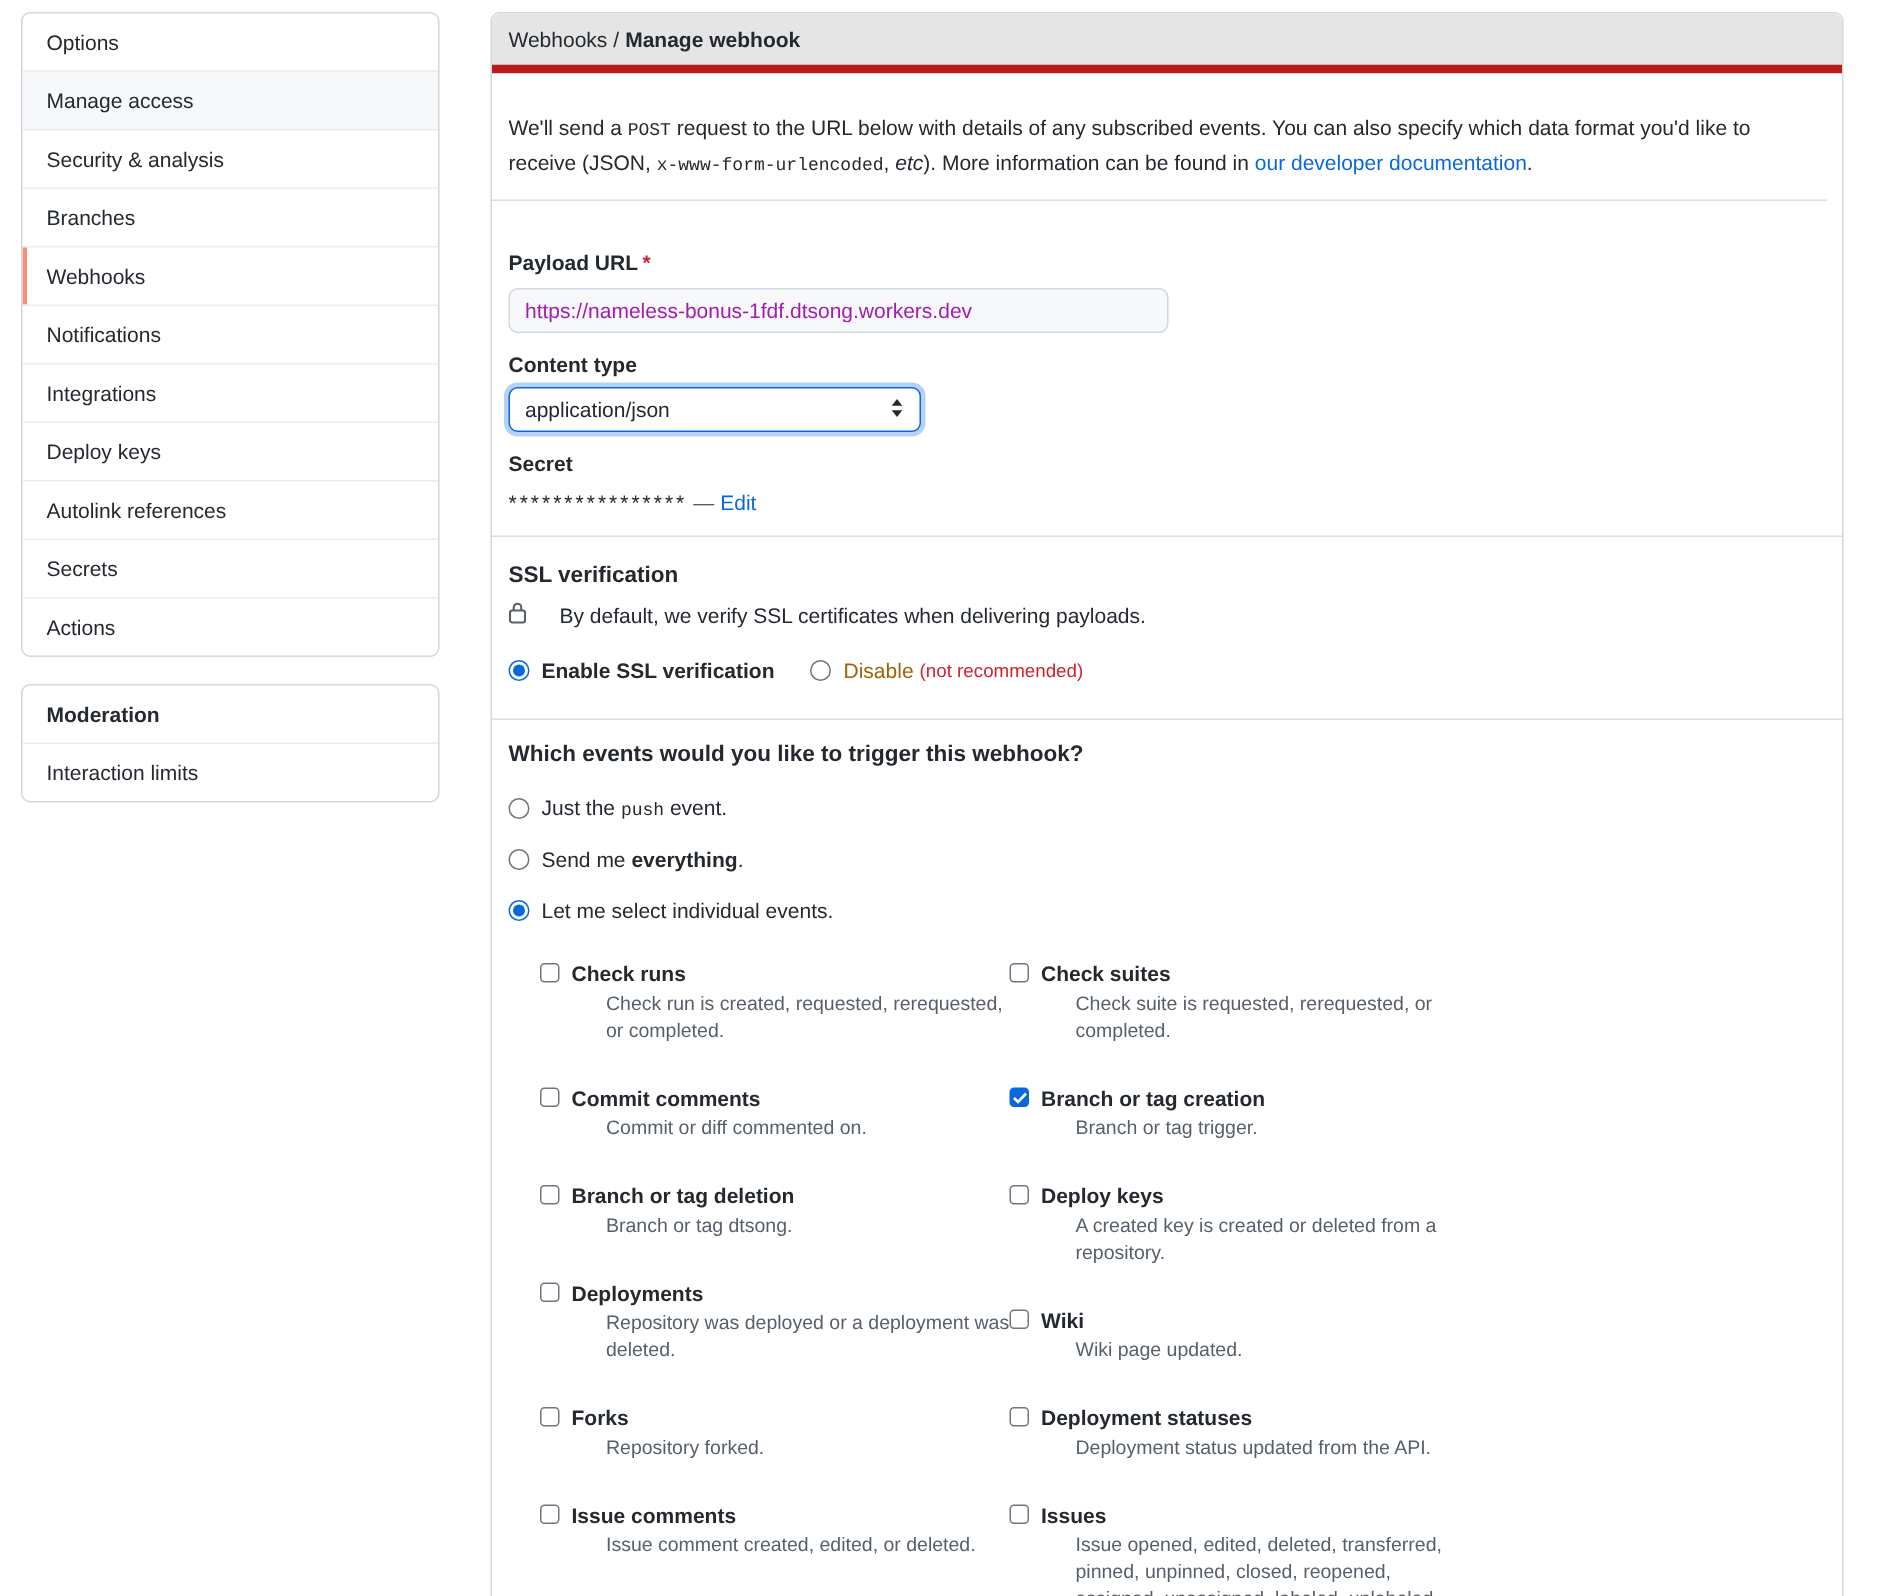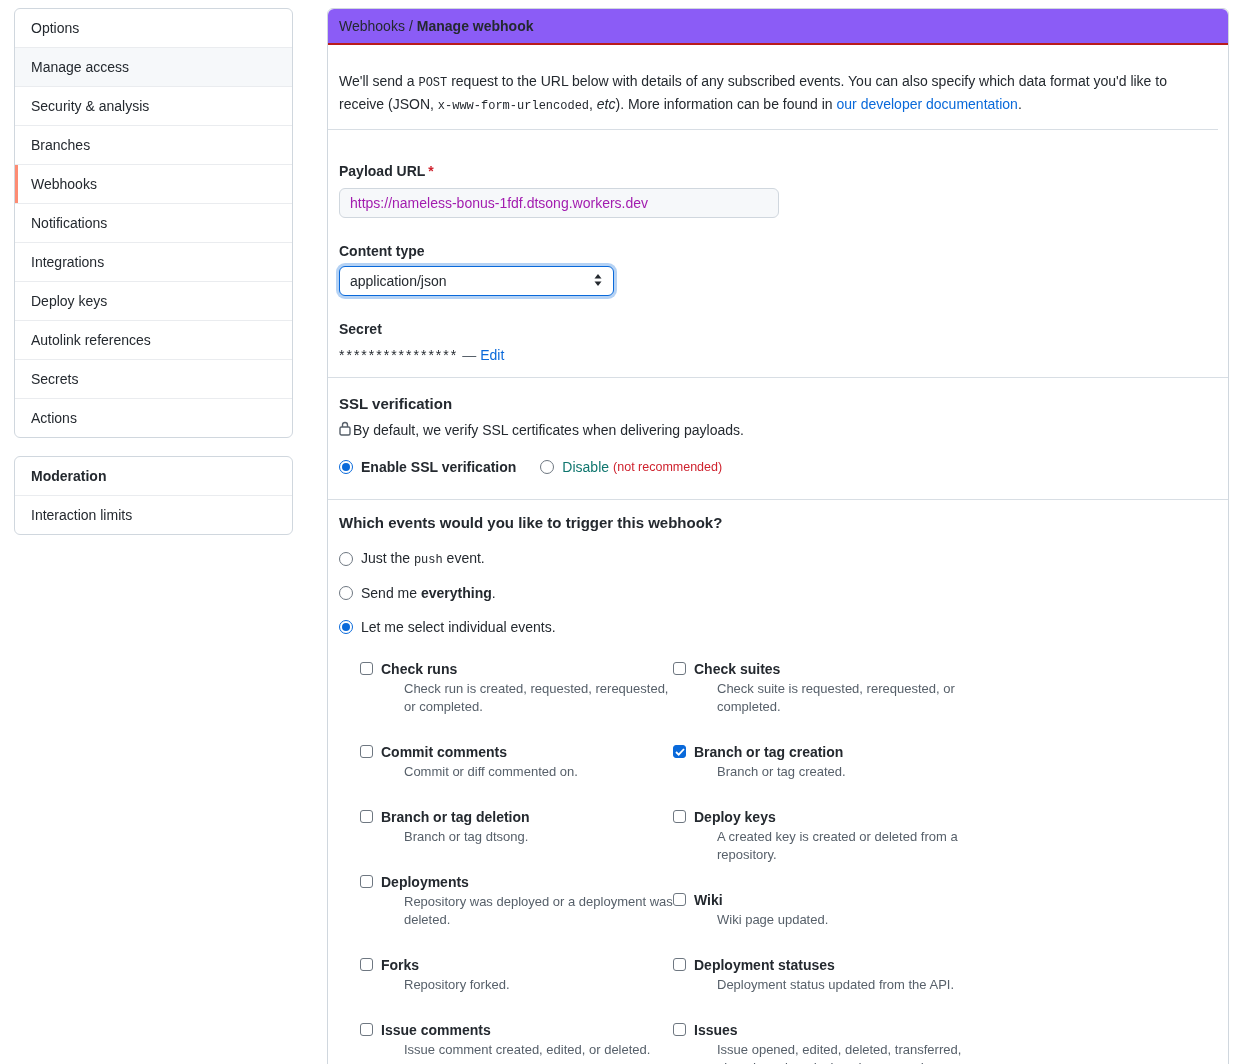--- a/index.html
+++ b/index.html
@@ -25,21 +25,21 @@
     content:""; position:absolute; left:0; top:0; bottom:0; width:3px; background:#fd8c73;
   }
   .side-header { padding:10px 16px; font-size:14px; line-height:18px; font-weight:bold; }
 
   
   .main-box {
     position:absolute; left:327px; top:8px; width:902px; height:1120px;
     border:1px solid #d0d7de; border-radius:6px; background:#fff;
   }
   .main-header {
-    background:#8b5cf6; border-bottom:2px solid #b91c1c;
+    background:#e5e5e5; border-bottom:6px solid #b91c1c;
     border-radius:6px 6px 0 0; padding:8px 11px; font-size:14px; line-height:18px;
   }
   .crumb-sep { margin:0 4px; color:#24292f; }
   .crumb-current { font-weight:bold; }
 
   .intro {
     padding:12px 11px; font-size:14px; line-height:21px; color:#24292f;
     border-bottom:1px solid #d8dee4; max-width:890px;
   }
   .mono { font-family:"Liberation Mono","DejaVu Sans Mono",monospace; font-size:12px; }
@@ -47,47 +47,47 @@
   a.link, .link { color:#0969da; text-decoration:none; cursor:pointer; }
 
   .form-section { padding:18px 11px 13px; border-bottom:1px solid #d8dee4; }
   .field-label { display:block; font-size:14px; font-weight:bold; line-height:18px; margin:0; }
   .required { color:#cf222e; margin-left:3px; }
   .url-input {
     margin-top:8px; width:440px; height:30px; background:#f6f8fa;
     border:1px solid #d0d7de; border-radius:6px; padding:0 10px;
     font-size:14px; color:#a21caf; font-family:inherit; outline:none; display:block;
   }
-  .mt20 { margin-top:24px; }
+  .mt20 { margin-top:12px; }
   .select {
     margin-top:6px; width:275px; height:30px; background:#fff;
     border:1px solid #0969da; border-radius:6px;
     box-shadow:0 0 0 3px rgba(9,105,218,0.3);
     display:flex; align-items:center; justify-content:space-between;
     padding:0 10px; font-size:14px; cursor:pointer;
   }
   .secret-row { margin-top:8px; font-size:14px; line-height:18px; }
   .secret-stars { letter-spacing:2px; color:#24292f; }
   .secret-sep { color:#57606a; margin:0 4px; }
 
   .ssl-section { padding:16px 11px 24px; border-bottom:1px solid #d8dee4; }
   .section-heading { font-size:15px; font-weight:bold; line-height:19px; }
-  .lock-row { display:flex; align-items:center; gap:2px; margin-top:8px; font-size:14px; color:#24292f; }
+  .lock-row { display:flex; align-items:center; gap:22px; margin-top:8px; font-size:14px; color:#24292f; }
   .radio-line { display:flex; align-items:center; margin-top:20px; font-size:14px; }
   .radio {
     position:relative; width:14px; height:14px; border:1px solid #6e7781;
     border-radius:50%; background:#fff; flex:none; cursor:pointer;
   }
   .radio.checked { border-color:#0969da; border-width:1.5px; }
   .radio.checked::after {
     content:""; position:absolute; inset:2px; border-radius:50%; background:#0969da;
   }
   .radio-label { margin-left:8px; }
   .bold { font-weight:bold; }
-  .danger { color:#0f766e; }
+  .danger { color:#a16207; }
   .danger-note { color:#cf222e; font-size:12.5px; margin-left:4px; }
   .gap-left { margin-left:24px; }
 
   .events-section { padding:13px 11px 20px; }
   .event-option { display:flex; align-items:center; margin-top:18px; font-size:14px; }
   .events-grid { display:flex; margin-left:21px; margin-top:24px; }
   .events-col-left { width:313px; }
   .events-col-right { width:305px; }
   .event { display:flex; margin-bottom:26px; }
   .cb {
@@ -253,21 +253,21 @@
               </div>
           </div>
           <div class="event">
             <span class="cb checked">
                 <svg width="10" height="8" viewBox="0 0 10 8">
                   <path d="M1 4 L3.7 6.6 L9 1" stroke="#fff" stroke-width="1.8" fill="none"></path>
                 </svg>
               </span>
             <div class="event-body">
                 <div class="event-title">Branch or tag creation</div>
-                <div class="event-desc">Branch or tag created.</div>
+                <div class="event-desc">Branch or tag trigger.</div>
               </div>
           </div>
           <div class="event">
             <span class="cb"></span>
             <div class="event-body">
                 <div class="event-title">Deploy keys</div>
                 <div class="event-desc">A created key is created or deleted from a repository.</div>
               </div>
           </div>
           <div class="event">

